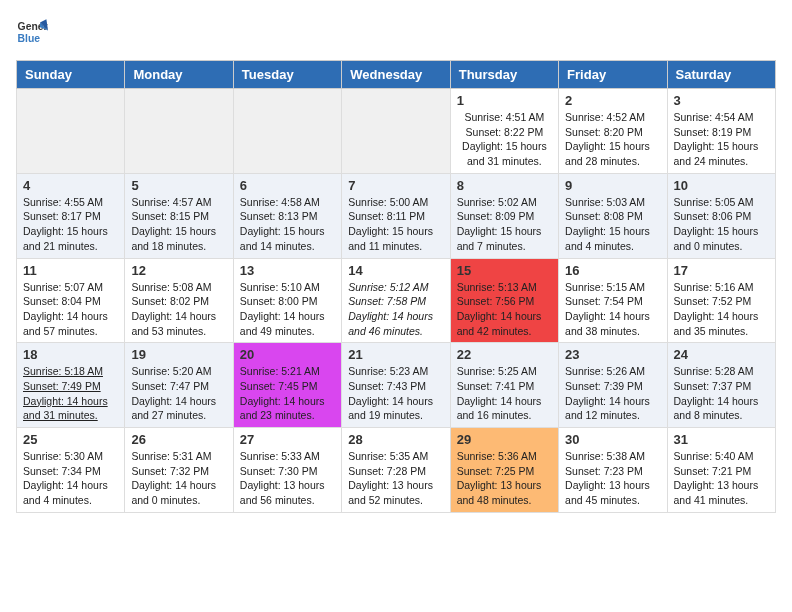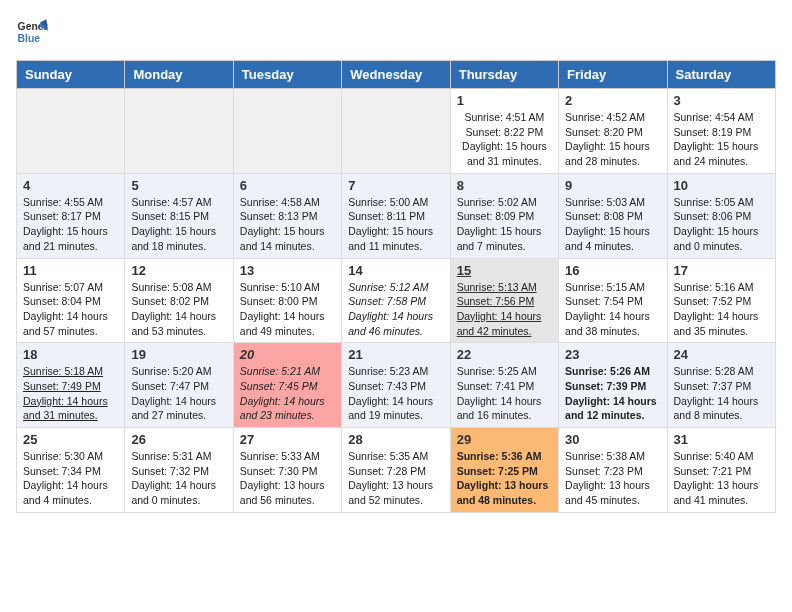--- a/index.html
+++ b/index.html
@@ -224,21 +224,21 @@
 Daylight: 14 hours
 and 49 minutes.</div>
         </td>
         <td style="background: rgb(255, 255, 255);">
           <span class="day-number">14</span>
           <div class="day-info" style="white-space: pre-line; font-style: italic;">Sunrise: 5:12 AM
 Sunset: 7:58 PM
 Daylight: 14 hours
 and 46 minutes.</div>
         </td>
-        <td style="background: #e5e5e5; text-decoration: underline;">
+        <td style="background: #ef4444;">
           <span class="day-number">15</span>
           <div class="day-info" style="white-space: pre-line;">Sunrise: 5:13 AM
 Sunset: 7:56 PM
 Daylight: 14 hours
 and 42 minutes.</div>
         </td>
         <td style="background: rgb(255, 255, 255);">
           <span class="day-number">16</span>
           <div class="day-info" style="white-space: pre-line;">Sunrise: 5:15 AM
 Sunset: 7:54 PM
@@ -261,21 +261,21 @@
 Daylight: 14 hours
 and 31 minutes.</div>
         </td>
         <td style="background: rgb(238, 242, 248);">
           <span class="day-number">19</span>
           <div class="day-info" style="white-space: pre-line;">Sunrise: 5:20 AM
 Sunset: 7:47 PM
 Daylight: 14 hours
 and 27 minutes.</div>
         </td>
-        <td style="background: #fca5a5; font-style: italic;">
+        <td style="background: #d946ef;">
           <span class="day-number">20</span>
           <div class="day-info" style="white-space: pre-line;">Sunrise: 5:21 AM
 Sunset: 7:45 PM
 Daylight: 14 hours
 and 23 minutes.</div>
         </td>
         <td style="background: rgb(238, 242, 248); margin-left: 27px;">
           <span class="day-number">21</span>
           <div class="day-info" style="white-space: pre-line;">Sunrise: 5:23 AM
 Sunset: 7:43 PM
@@ -284,21 +284,21 @@
         </td>
         <td style="background: rgb(238, 242, 248);">
           <span class="day-number">22</span>
           <div class="day-info" style="white-space: pre-line;">Sunrise: 5:25 AM
 Sunset: 7:41 PM
 Daylight: 14 hours
 and 16 minutes.</div>
         </td>
         <td style="background: rgb(238, 242, 248);">
           <span class="day-number">23</span>
-          <div class="day-info" style="white-space: pre-line; font-weight: bold;">Sunrise: 5:26 AM
+          <div class="day-info" style="white-space: pre-line;">Sunrise: 5:26 AM
 Sunset: 7:39 PM
 Daylight: 14 hours
 and 12 minutes.</div>
         </td>
         <td style="background: rgb(238, 242, 248);">
           <span class="day-number">24</span>
           <div class="day-info" style="white-space: pre-line;">Sunrise: 5:28 AM
 Sunset: 7:37 PM
 Daylight: 14 hours
 and 8 minutes.</div>
@@ -328,21 +328,21 @@
         </td>
         <td style="background: rgb(255, 255, 255);">
           <span class="day-number">28</span>
           <div class="day-info" style="white-space: pre-line;">Sunrise: 5:35 AM
 Sunset: 7:28 PM
 Daylight: 13 hours
 and 52 minutes.</div>
         </td>
         <td style="background: #fdba74;">
           <span class="day-number">29</span>
-          <div class="day-info" style="white-space: pre-line; font-weight: bold;">Sunrise: 5:36 AM
+          <div class="day-info" style="white-space: pre-line;">Sunrise: 5:36 AM
 Sunset: 7:25 PM
 Daylight: 13 hours
 and 48 minutes.</div>
         </td>
         <td style="background: rgb(255, 255, 255);">
           <span class="day-number">30</span>
           <div class="day-info" style="white-space: pre-line;">Sunrise: 5:38 AM
 Sunset: 7:23 PM
 Daylight: 13 hours
 and 45 minutes.</div>

